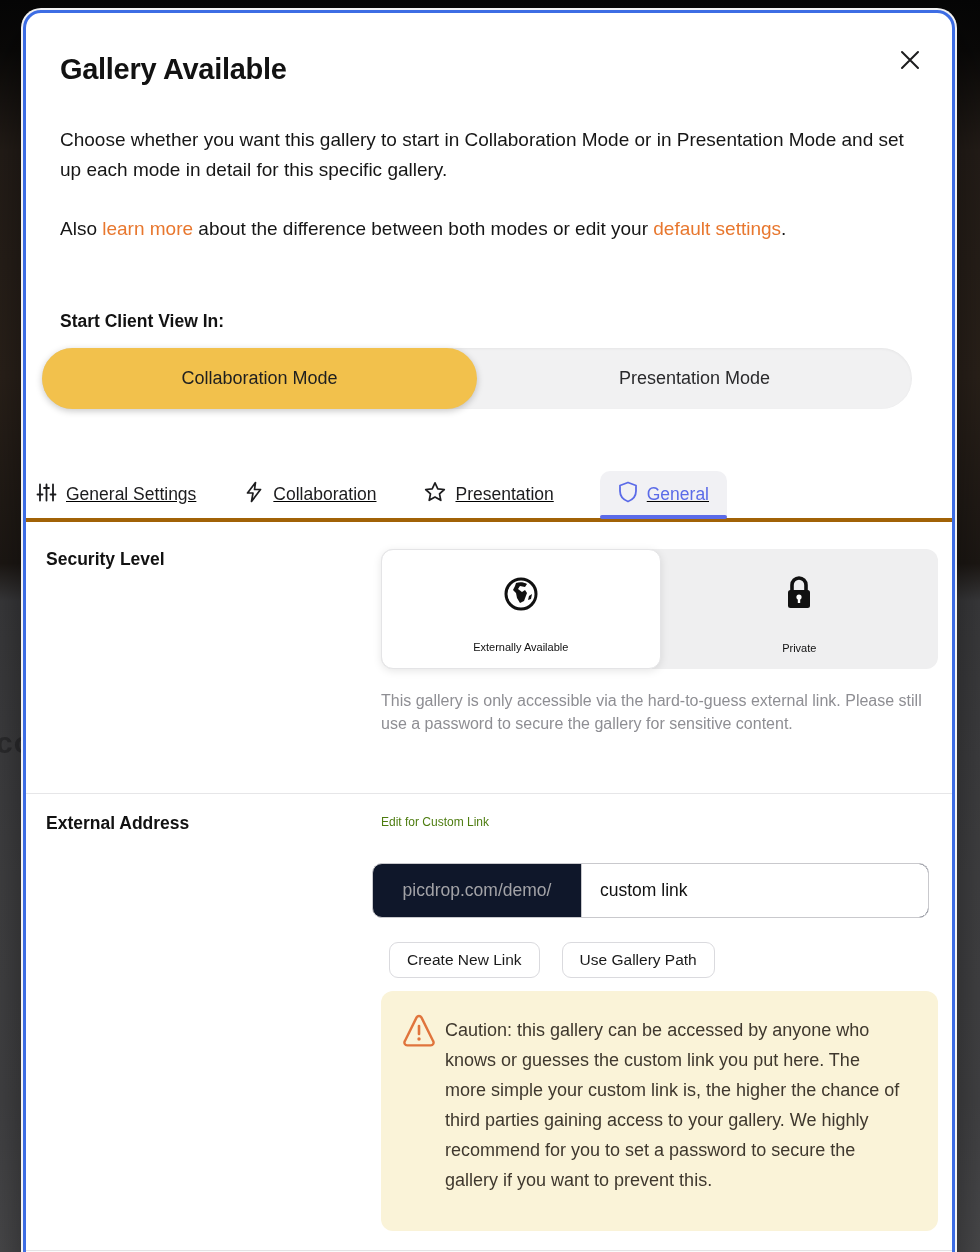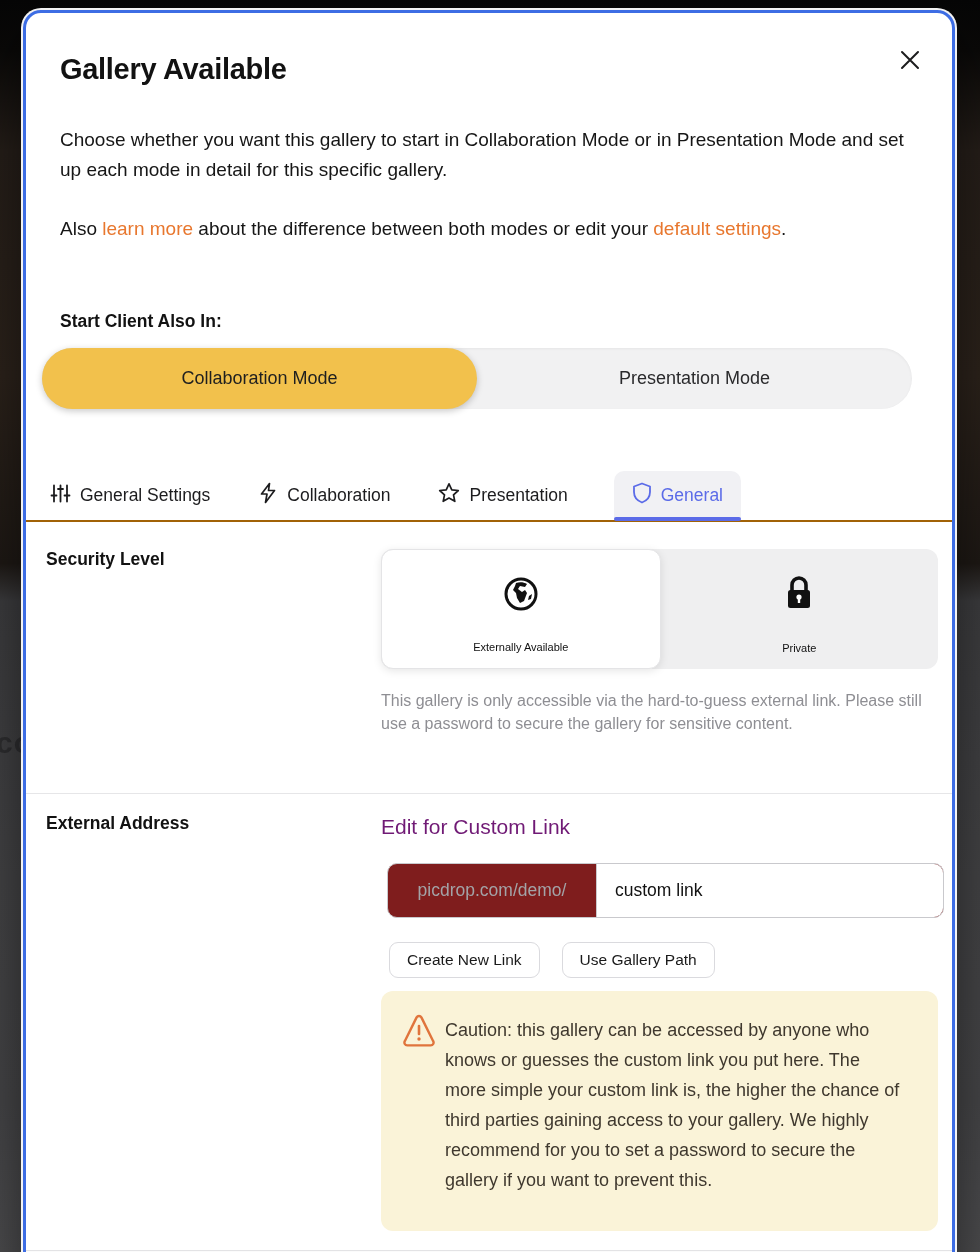--- a/index.html
+++ b/index.html
@@ -59,22 +59,23 @@
     flex:1; display:flex; align-items:center; justify-content:center;
     font-size:18px; color:#2a2a2c; cursor:pointer; border-radius:31px;
   }
   .mode-opt.selected {
     background:#f2c14c; font-weight:500; color:#1f1f1f;
     box-shadow:0 2px 7px rgba(0,0,0,.22);
   }
   
   .tabs {
     position:absolute; top:458px; left:0; right:0; height:51px;
-    display:flex; align-items:stretch; padding-left:22px;
-    border-bottom:2px solid #a16207;
+    display:flex; align-items:stretch; padding-left:8px;
+    border-bottom:4px solid #a16207;
+    text-decoration:underline;
   }
   .tab {
     display:flex; align-items:center; gap:9px;
     margin-right:44px; font-size:17.5px; color:#1c1c1e;
     cursor:pointer; padding:0 2px;
   }
   .tab svg { flex:0 0 auto; }
   .tab.active {
     margin-right:0; padding:0 18px;
     background:#f1f1f4; border-radius:10px 10px 0 0;
@@ -103,25 +104,25 @@
     background:#ffffff; border:1px solid #e4e4e6;
     box-shadow:0 2px 8px rgba(0,0,0,.10);
   }
   .choice-icon { position:absolute; top:26px; left:50%; transform:translateX(-50%); }
   .choice-label { font-size:11px; color:#111; }
   .sec-desc {
     position:absolute; top:676px; left:355px; width:548px;
     font-size:16px; line-height:23px; color:#8e8e93;
   }
   
-  .helper-text { position:absolute; top:802px; left:355px; font-size:21px; color:#701a75; }
+  .helper-text { position:absolute; top:802px; left:355px; font-size:12px; color:#4d7c0f; }
   .input-group {
-    position:absolute; top:850px; left:361px; width:557px; height:55px;
+    position:absolute; top:850px; left:346px; width:557px; height:55px;
     border:1px solid #c9c9cd; border-radius:10px;
-    display:flex; overflow:hidden; background:#7f1d1d;
+    display:flex; overflow:hidden; background:#0f172a;
   }
   .url-prefix {
     width:209px; display:flex; align-items:center; justify-content:center;
     font-size:17.5px; color:#a3a3a7; border-right:1px solid #c9c9cd;
   }
   .link-input {
     flex:1; border:none; outline:none; padding:0 18px;
     font-size:17.5px; color:#111;
     font-family:"Liberation Sans","DejaVu Sans",sans-serif;
   }
@@ -162,21 +163,21 @@
         </svg>
     </span>
   </button>
 
   <h1 class="modal-title">Gallery Available</h1>
 
   <p class="intro p1">Choose whether you want this gallery to start in Collaboration Mode or in Presentation Mode and set up each mode in detail for this specific gallery.</p>
 
   <p class="intro p2"><span>Also </span><span class="link">learn more</span><span> about the difference between both modes or edit your </span><span class="link">default settings</span><span>.</span></p>
 
-  <div class="start-label">Start Client Also In:</div>
+  <div class="start-label">Start Client View In:</div>
 
   <div class="mode-toggle">
     <div class="mode-opt selected">Collaboration Mode</div>
     <div class="mode-opt">Presentation Mode</div>
   </div>
 
   <div class="tabs">
     <div class="tab">
       <span>
         <svg width="21" height="21" viewBox="0 0 21 21" fill="none" stroke="#1c1c1e" stroke-width="1.8" stroke-linecap="round">

